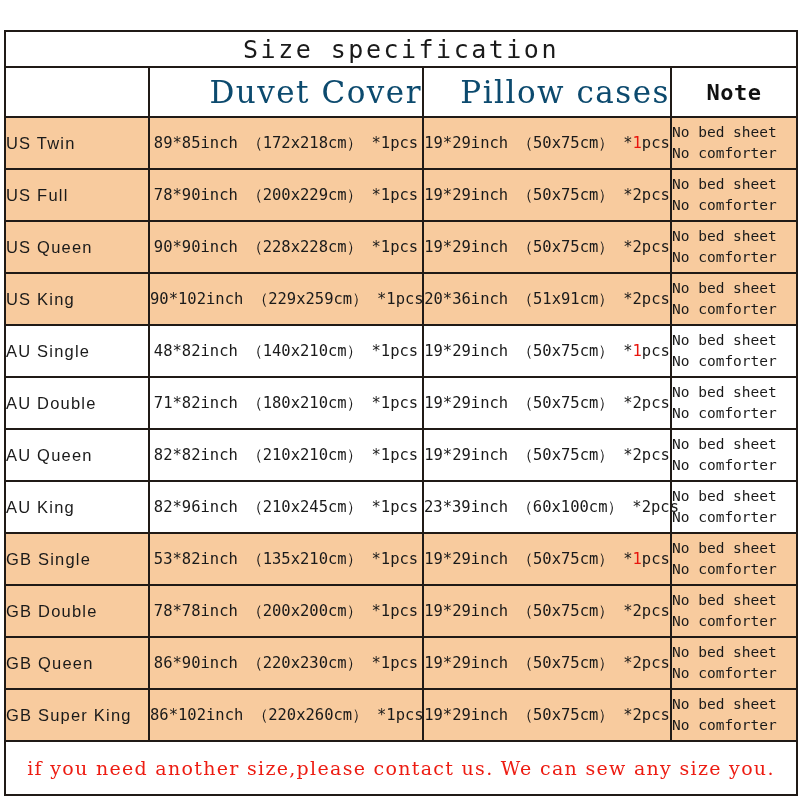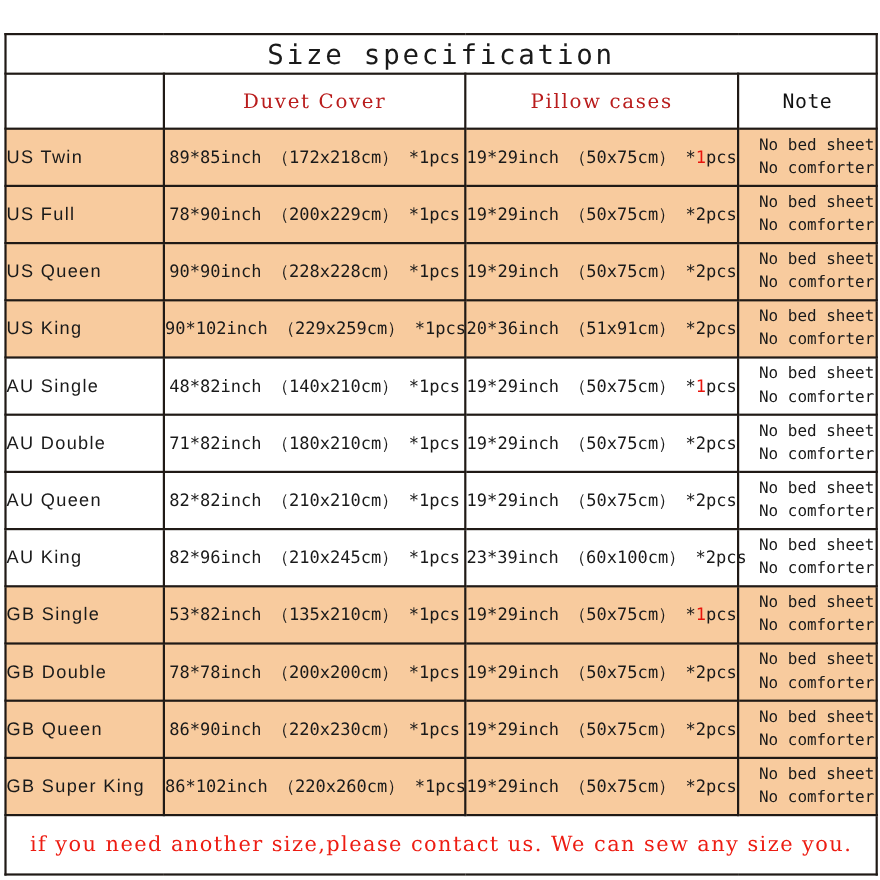--- a/index.html
+++ b/index.html
@@ -54,30 +54,30 @@
     font-family: "DejaVu Sans Mono", monospace;
     padding: 2px 0 4px 0;
   }
 
   
   tr.header-row td {
     height: 48px;
   }
   td.head-blank { }
   td.head-label {
-    text-align: center;
-    font-size: 18px;
+    text-align: right;
+    font-size: 31px;
     letter-spacing: 1.5px;
-    color: #b91c1c;
+    color: #0c4a6e;
     font-family: "DejaVu Serif", serif;
   }
   td.head-note {
     text-align: center;
-    font-size: 18px;
-    font-weight: normal;
+    font-size: 22px;
+    font-weight: bold;
     letter-spacing: 0.5px;
     color: #111111;
     font-family: "DejaVu Sans Mono", monospace;
   }
 
   
   tr.data-row td { height: 50px; }
 
   tr.shade td { background: #f8cb9e; }
   tr.plain td { background: #ffffff; }
@@ -101,21 +101,21 @@
   }
   td.cell-note {
     text-align: left;
     padding-left: 6px;
     font-size: 14.5px;
     line-height: 1.45;
     color: #1a1a1a;
     font-family: "DejaVu Sans Mono", monospace;
     white-space: nowrap;
   }
-  .note-line { display: block; padding-left: 18px; }
+  .note-line { display: block; }
 
   .qty-red { color: #e8140c; }
 
   
   td.footer-cell {
     height: 52px;
     text-align: center;
     font-size: 19px;
     letter-spacing: 1.3px;
     color: #ed1c12;

